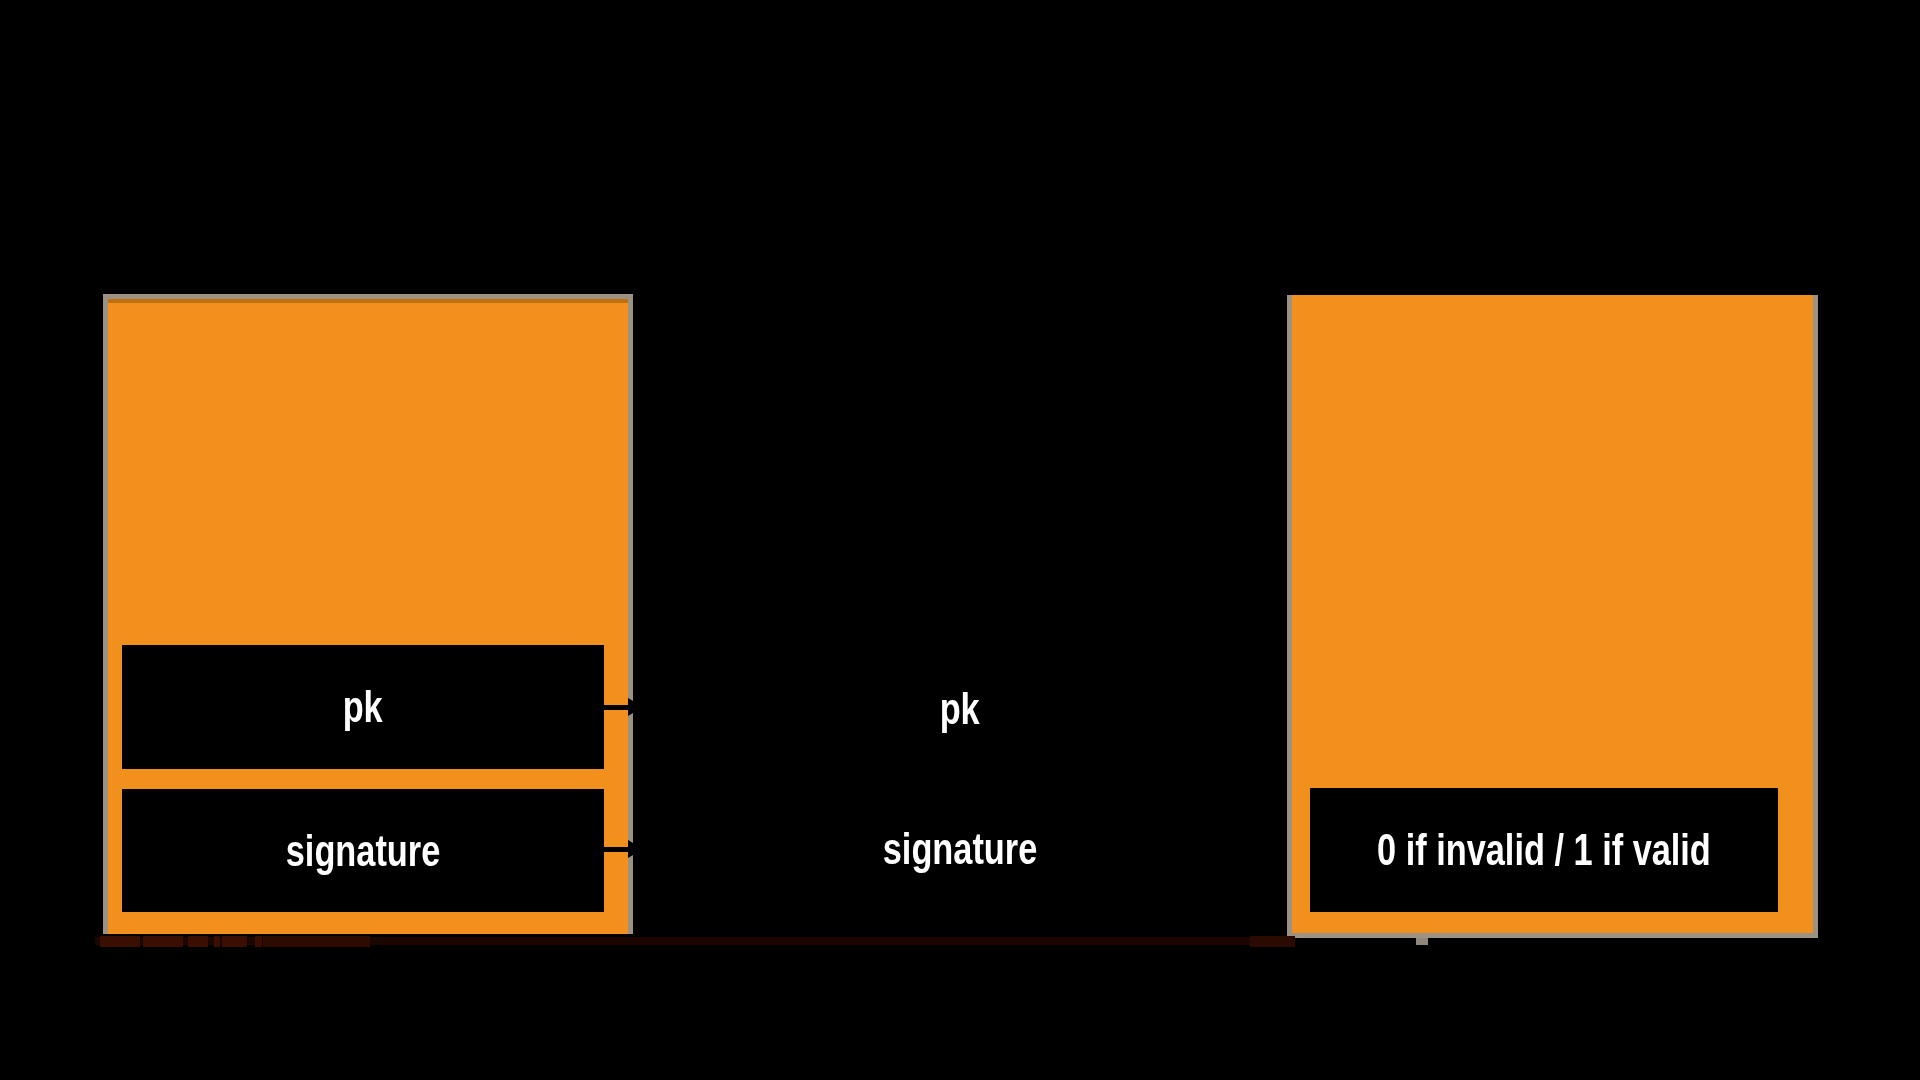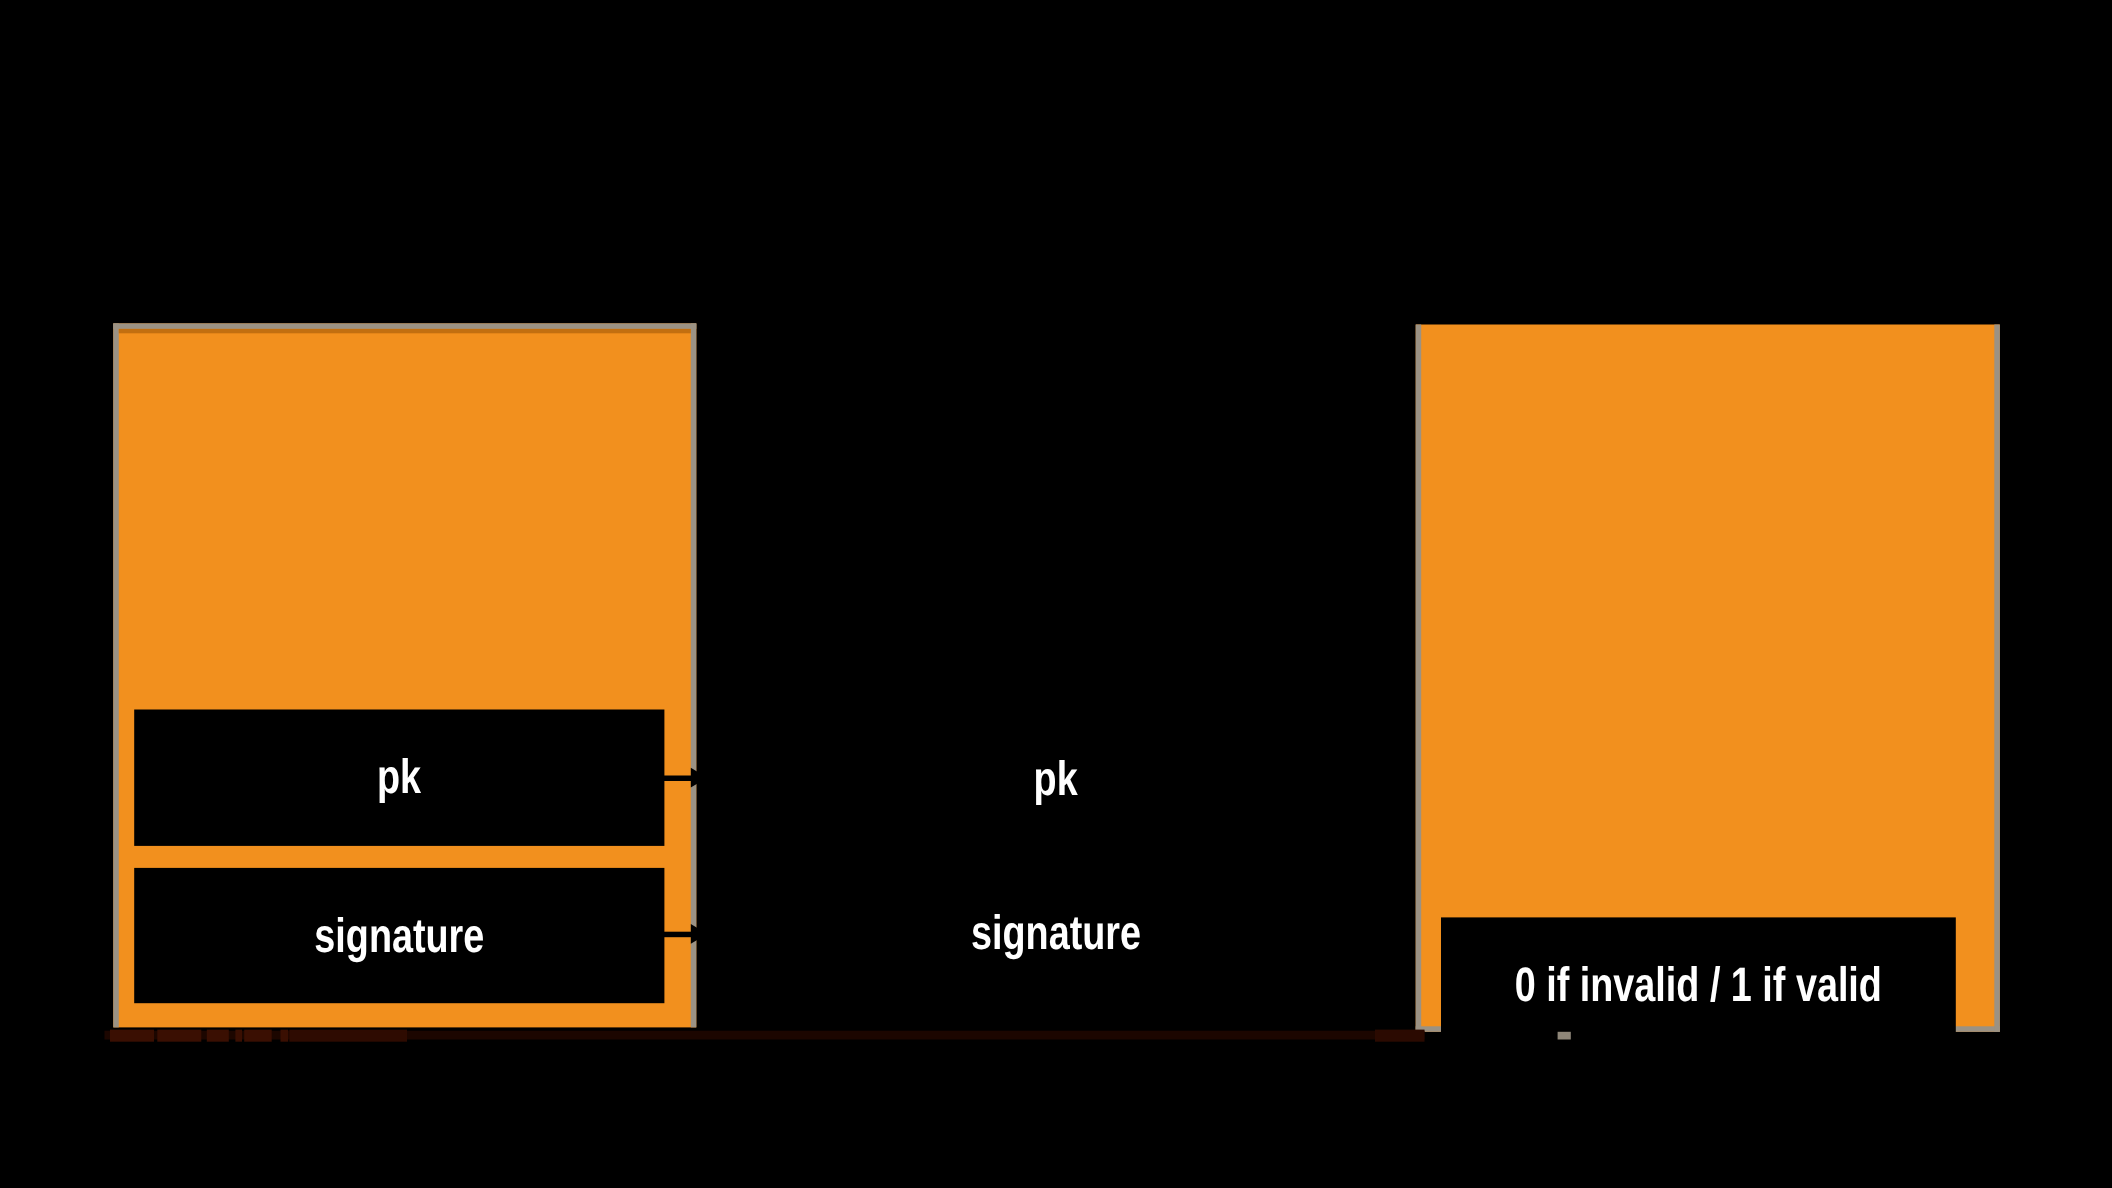--- a/index.html
+++ b/index.html
@@ -141,21 +141,21 @@
   </div>
   <div class="floating-label" style="left:810px; top:825px; width:300px; height:48px;">
     <span class="label">signature</span>
   </div>
 
   <div class="arrow-line" style="left:1252px; top:846px; width:44px;"></div>
   <div class="arrow-head" style="left:1296px; top:839px;"></div>
 
   <div class="panel right"></div>
 
-  <div class="field" style="left:1310px; top:788px; width:468px; height:124px;margin-top:46px;">
+  <div class="field" style="left:1310px; top:788px; width:468px; height:124px;">
     <span class="label">0 if invalid / 1 if valid</span>
   </div>
 
   <div class="maroon-strip"></div>
   <div class="artifact-segment" style="left:100px; width:40px;"></div>
   <div class="artifact-segment" style="left:143px; width:40px;"></div>
   <div class="artifact-segment" style="left:188px; width:20px;"></div>
   <div class="artifact-segment" style="left:214px; width:6px;"></div>
   <div class="artifact-segment" style="left:222px; width:25px;"></div>
   <div class="artifact-segment" style="left:255px; width:7px;"></div>

